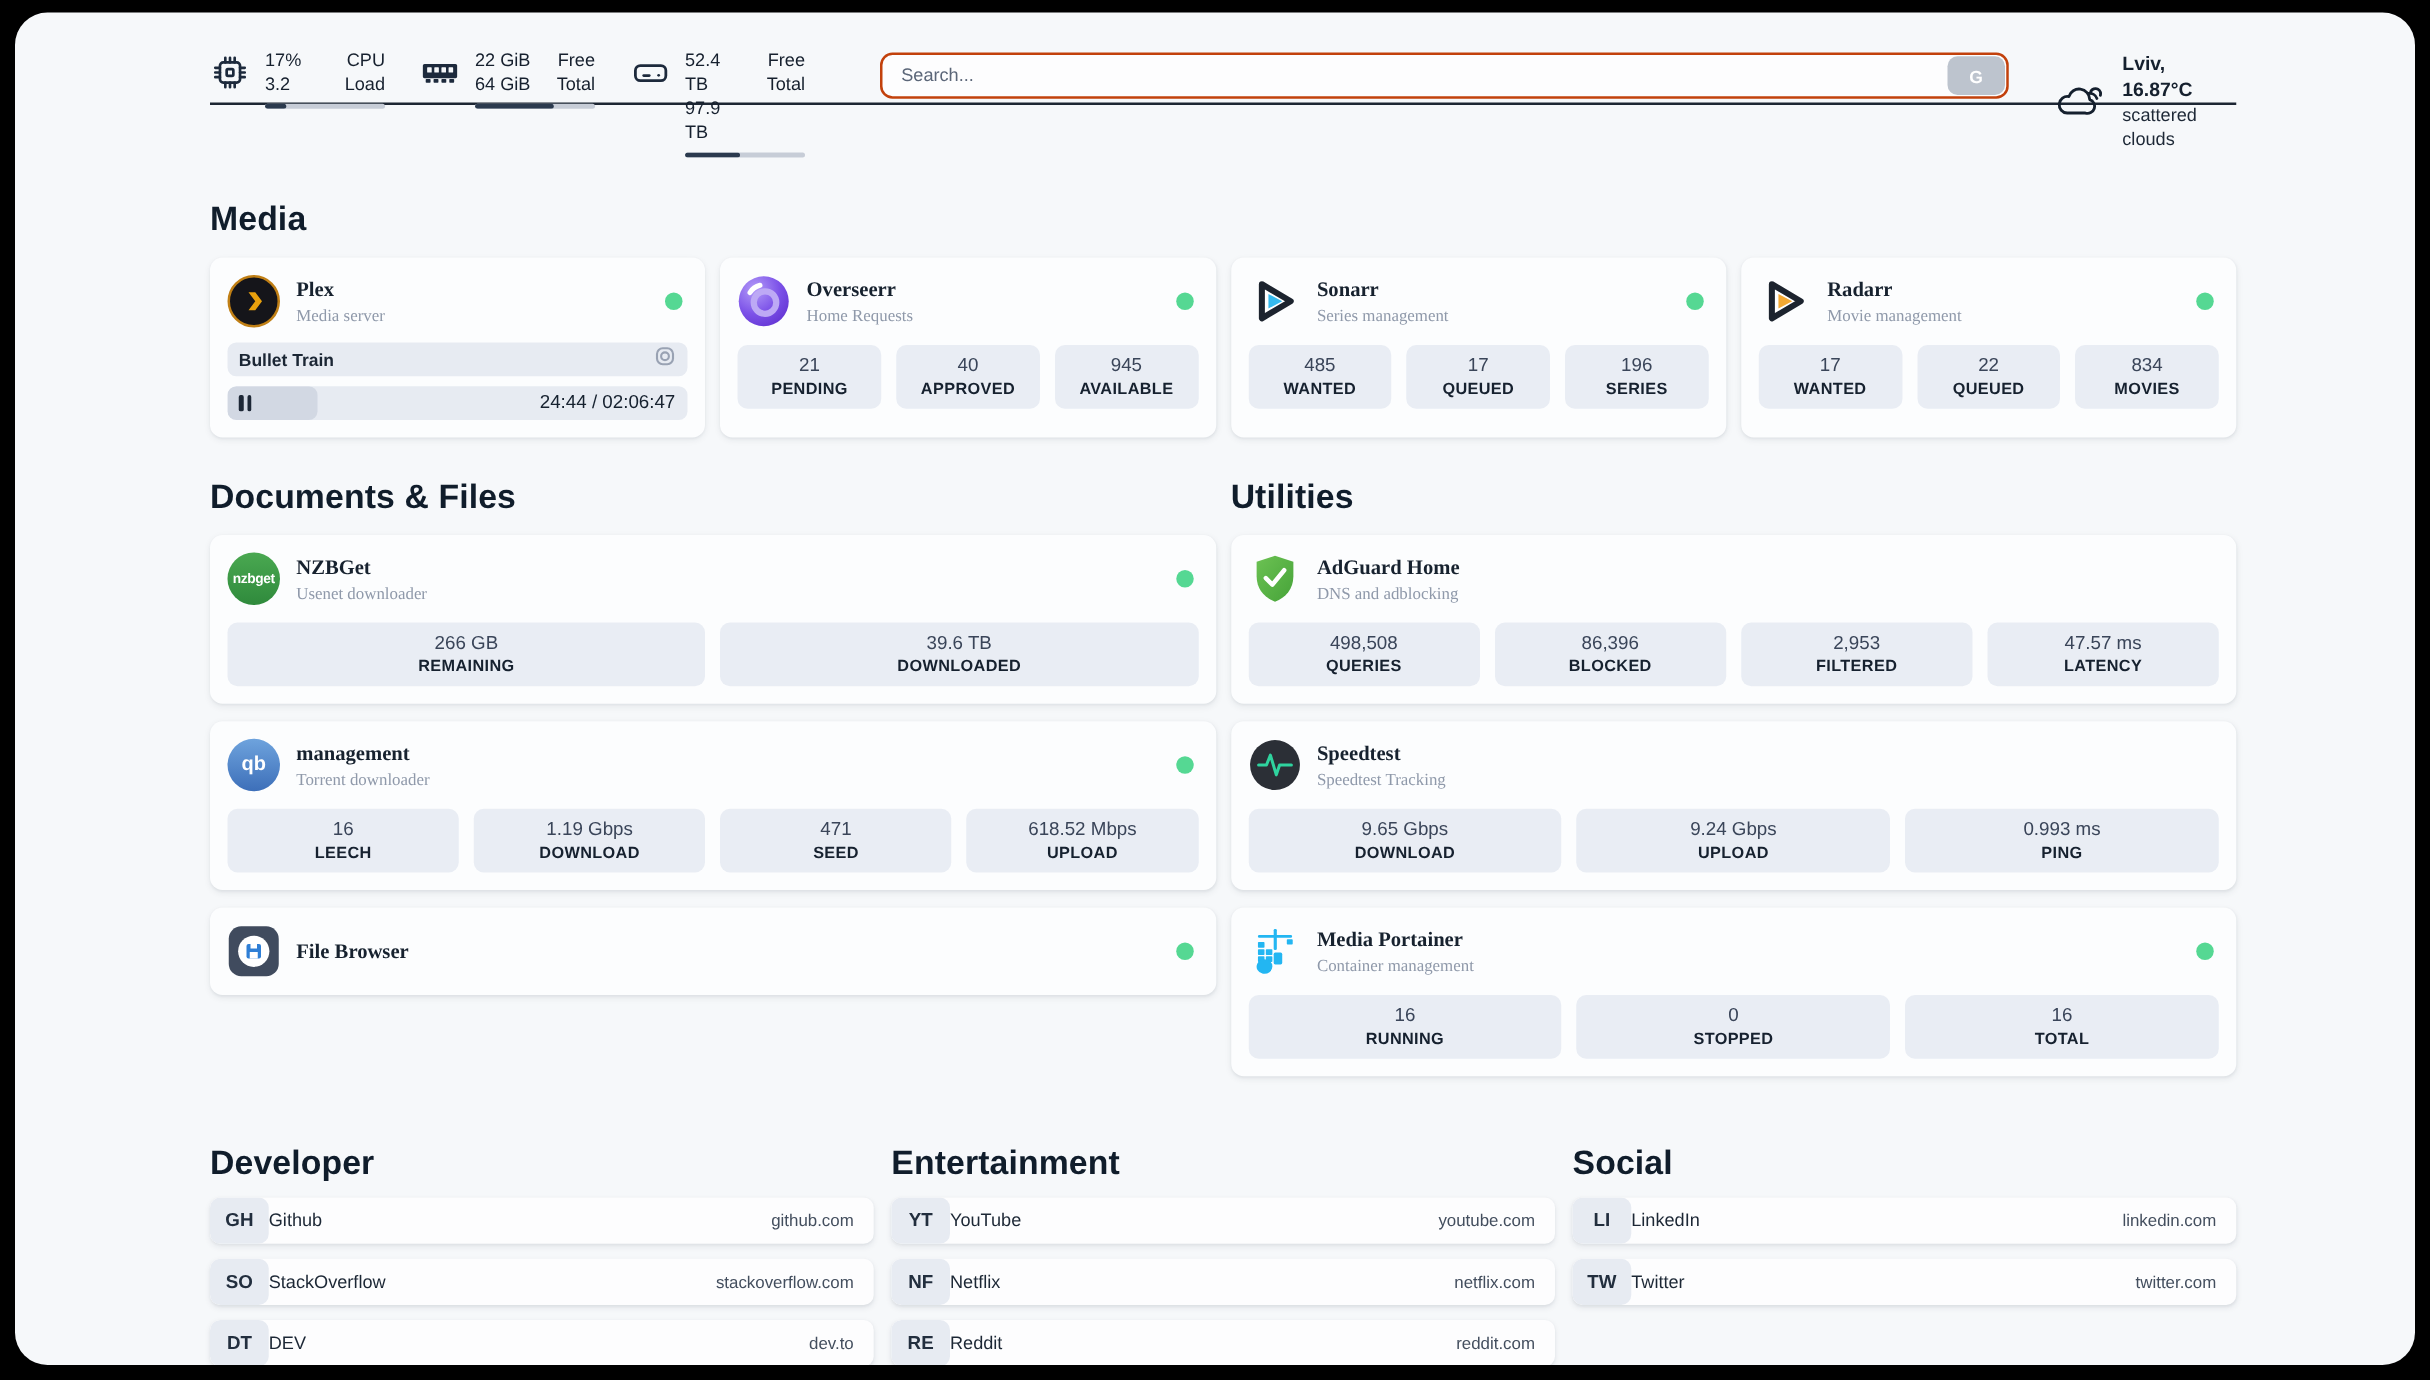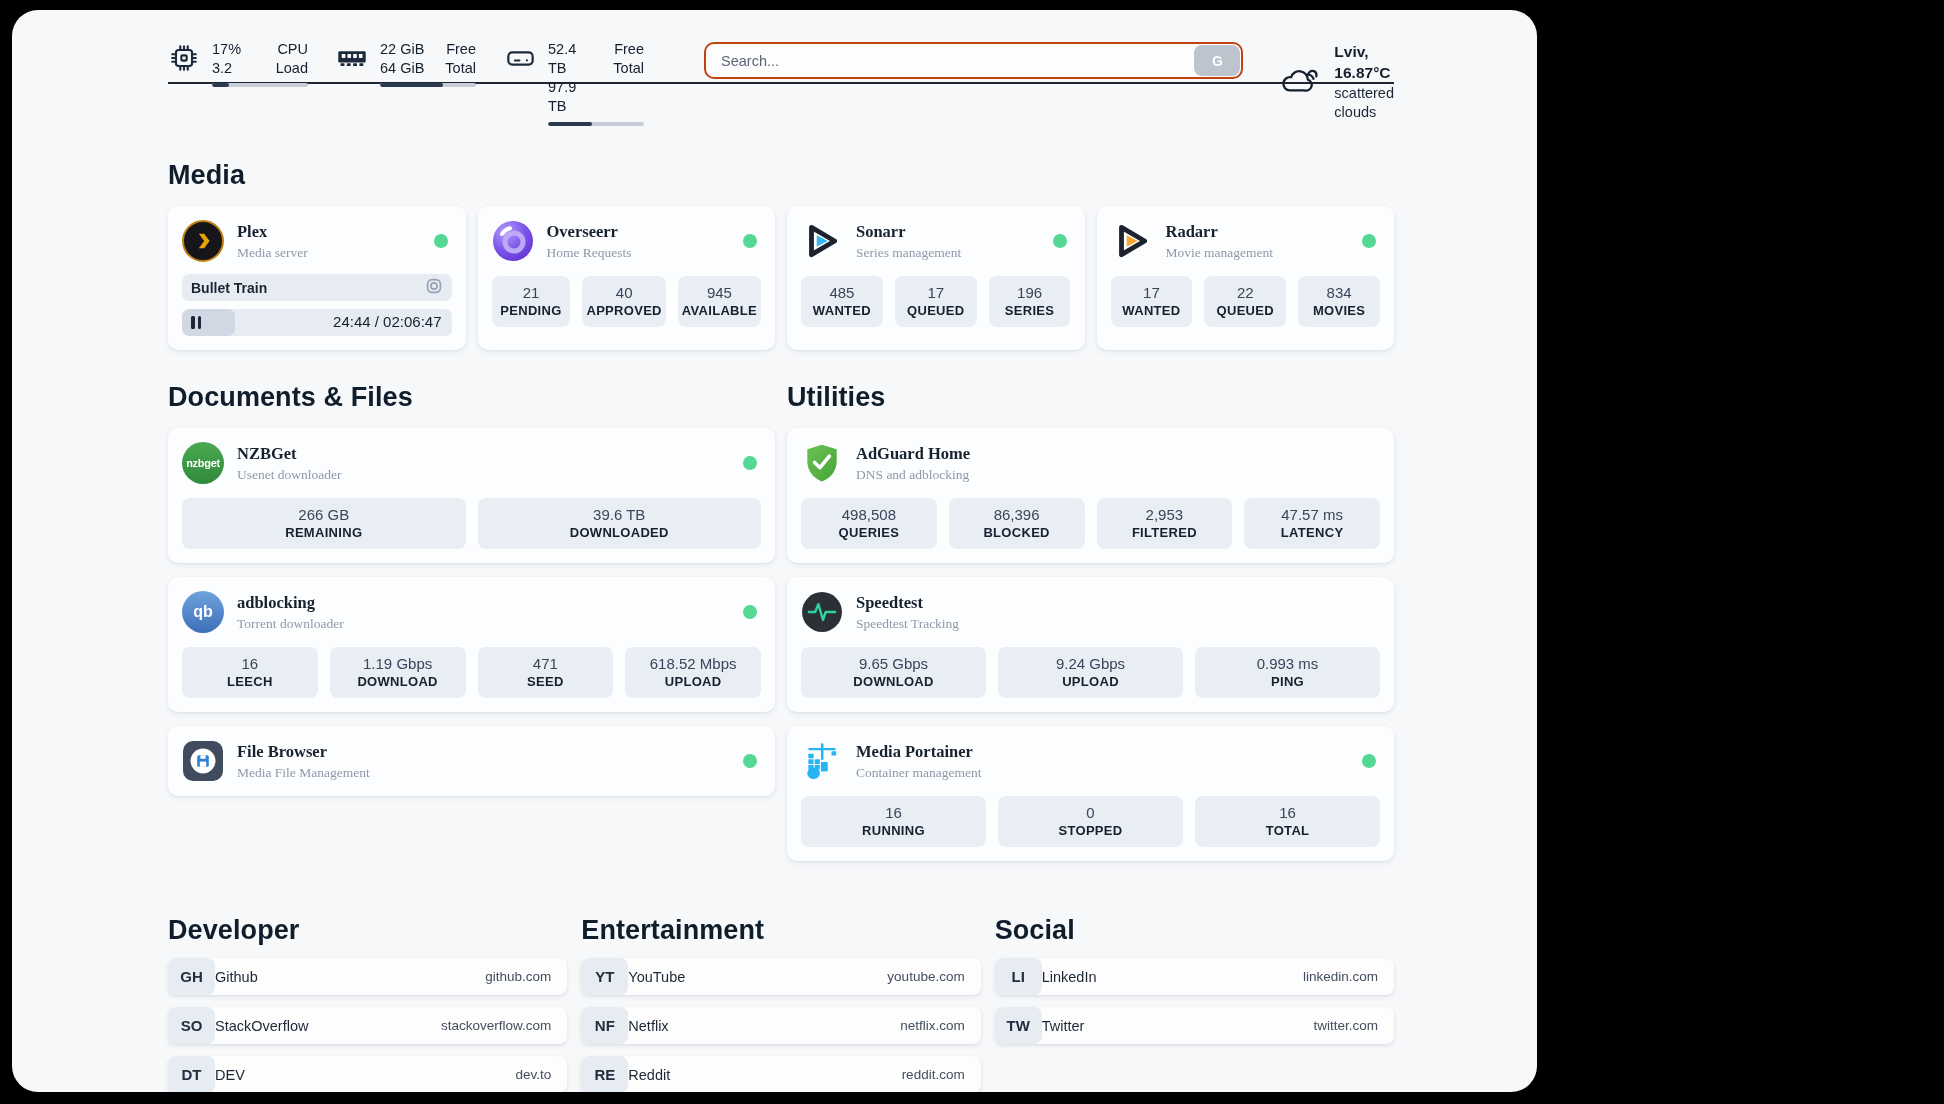--- a/index.html
+++ b/index.html
@@ -1,17 +1,17 @@
 <!DOCTYPE html>
 <html><head>
 <meta charset="utf-8">
 <style>
   * { box-sizing: border-box; margin: 0; padding: 0; }
   html,body { width:1944px; height:1104px; background:#000; font-family:"Liberation Sans", sans-serif; }
-  .panel { position:absolute; left:12px; top:10px; width:1525px; height:1082px; background:#f6f8fa; border-radius:26px; overflow:hidden; }
+  .panel { position:absolute; left:12px; top:10px; width:1920px; height:1082px; background:#f6f8fa; border-radius:26px; overflow:hidden; }
   .content { padding:0 143px 0 156px; }
 
   
   .topbar { display:flex; align-items:flex-start; padding-top:30px; height:58px; }
   .metric { display:flex; gap:12px; margin-right:28px; }
   .m-icon { width:32px; height:32px; display:flex; align-items:center; justify-content:center; margin-top:2px; }
   .m-row { display:flex; justify-content:space-between; gap:18px; width:96px; }
   .m-row div { font-size:14.5px; line-height:1.32; color:#16202e; font-weight:500; }
   .m-labels { text-align:right; }
   .m-bar { height:4px; background:#c7cdd7; border-radius:2px; margin-top:5px; overflow:hidden; }
@@ -352,21 +352,21 @@
           </div>
         </div>
       </div>
 
       <div class="card">
         <div class="app-head">
           <span class="appicon icon-circle qb-bg">
             <span>qb</span>
           </span>
           <div class="app-titles">
-            <div class="app-name">adblocking</div>
+            <div class="app-name">management</div>
             <div class="app-desc">Torrent downloader</div>
           </div>
           <span class="dot"></span>
         </div>
         <div class="stats">
           <div class="stat">
             <div class="stat-value">16</div>
                 <div class="stat-label">LEECH</div>
           </div>
           <div class="stat">
@@ -390,21 +390,20 @@
             <svg width="42" height="42" viewBox="0 0 42 42">
               <rect x="1" y="1" width="40" height="40" rx="10" fill="#404b5e"></rect>
               <circle cx="21" cy="21" r="12.5" fill="#ffffff"></circle>
               <rect x="15.2" y="15.2" width="11.6" height="11.6" rx="1.6" fill="#2f7fd6"></rect>
               <rect x="18.4" y="15.2" width="5.2" height="3.6" fill="#ffffff"></rect>
               <rect x="17.8" y="21.6" width="6.4" height="5.2" fill="#ffffff"></rect>
             </svg>
           </span>
           <div class="app-titles">
             <div class="app-name">File Browser</div>
-            <div class="app-desc">Media File Management</div>
           </div>
           <span class="dot"></span>
         </div>
       </div>
     </div>
 
     <div class="col">
       <h2 class="section-title">Utilities</h2>
 
       <div class="card">

